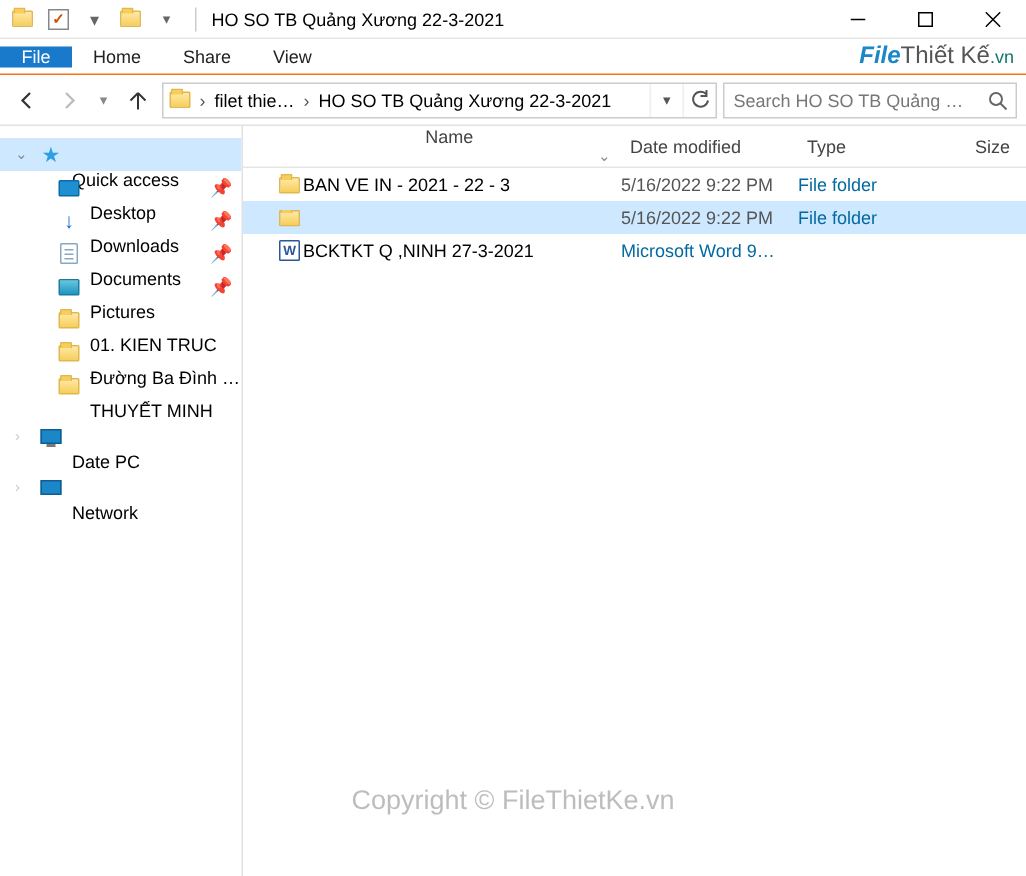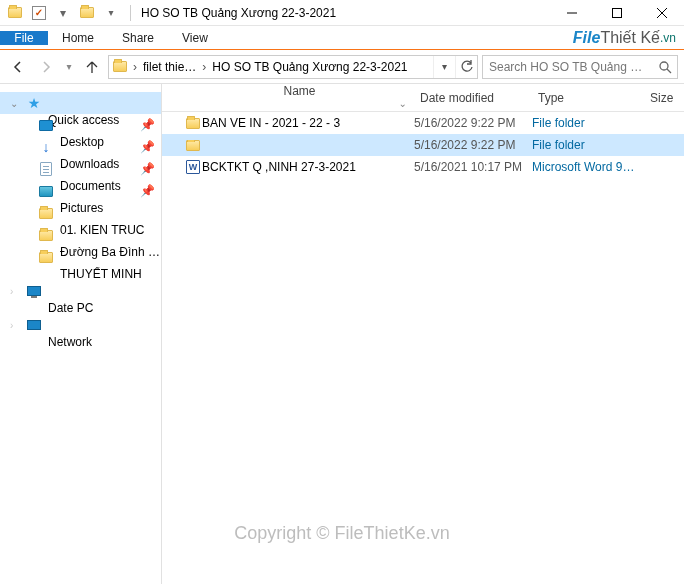--- a/index.html
+++ b/index.html
@@ -297,20 +297,19 @@
           <div class="r-type">File folder</div>
         </div>
         <div class="row">
           <div class="r-blank"></div>
           <div class="r-name">
             <span class="ic">
               <div class="word-ic"></div>
             </span>
             <span>BCKTKT Q ,NINH 27-3-2021</span>
           </div>
-          <div class="r-date">5/16/2021 10:17 PM</div>
           <div class="r-type">Microsoft Word 9…</div>
         </div>
       </div>
   </div>
 </div>
 
 <div class="watermark">Copyright © FileThietKe.vn</div>
 
 </body></html>

